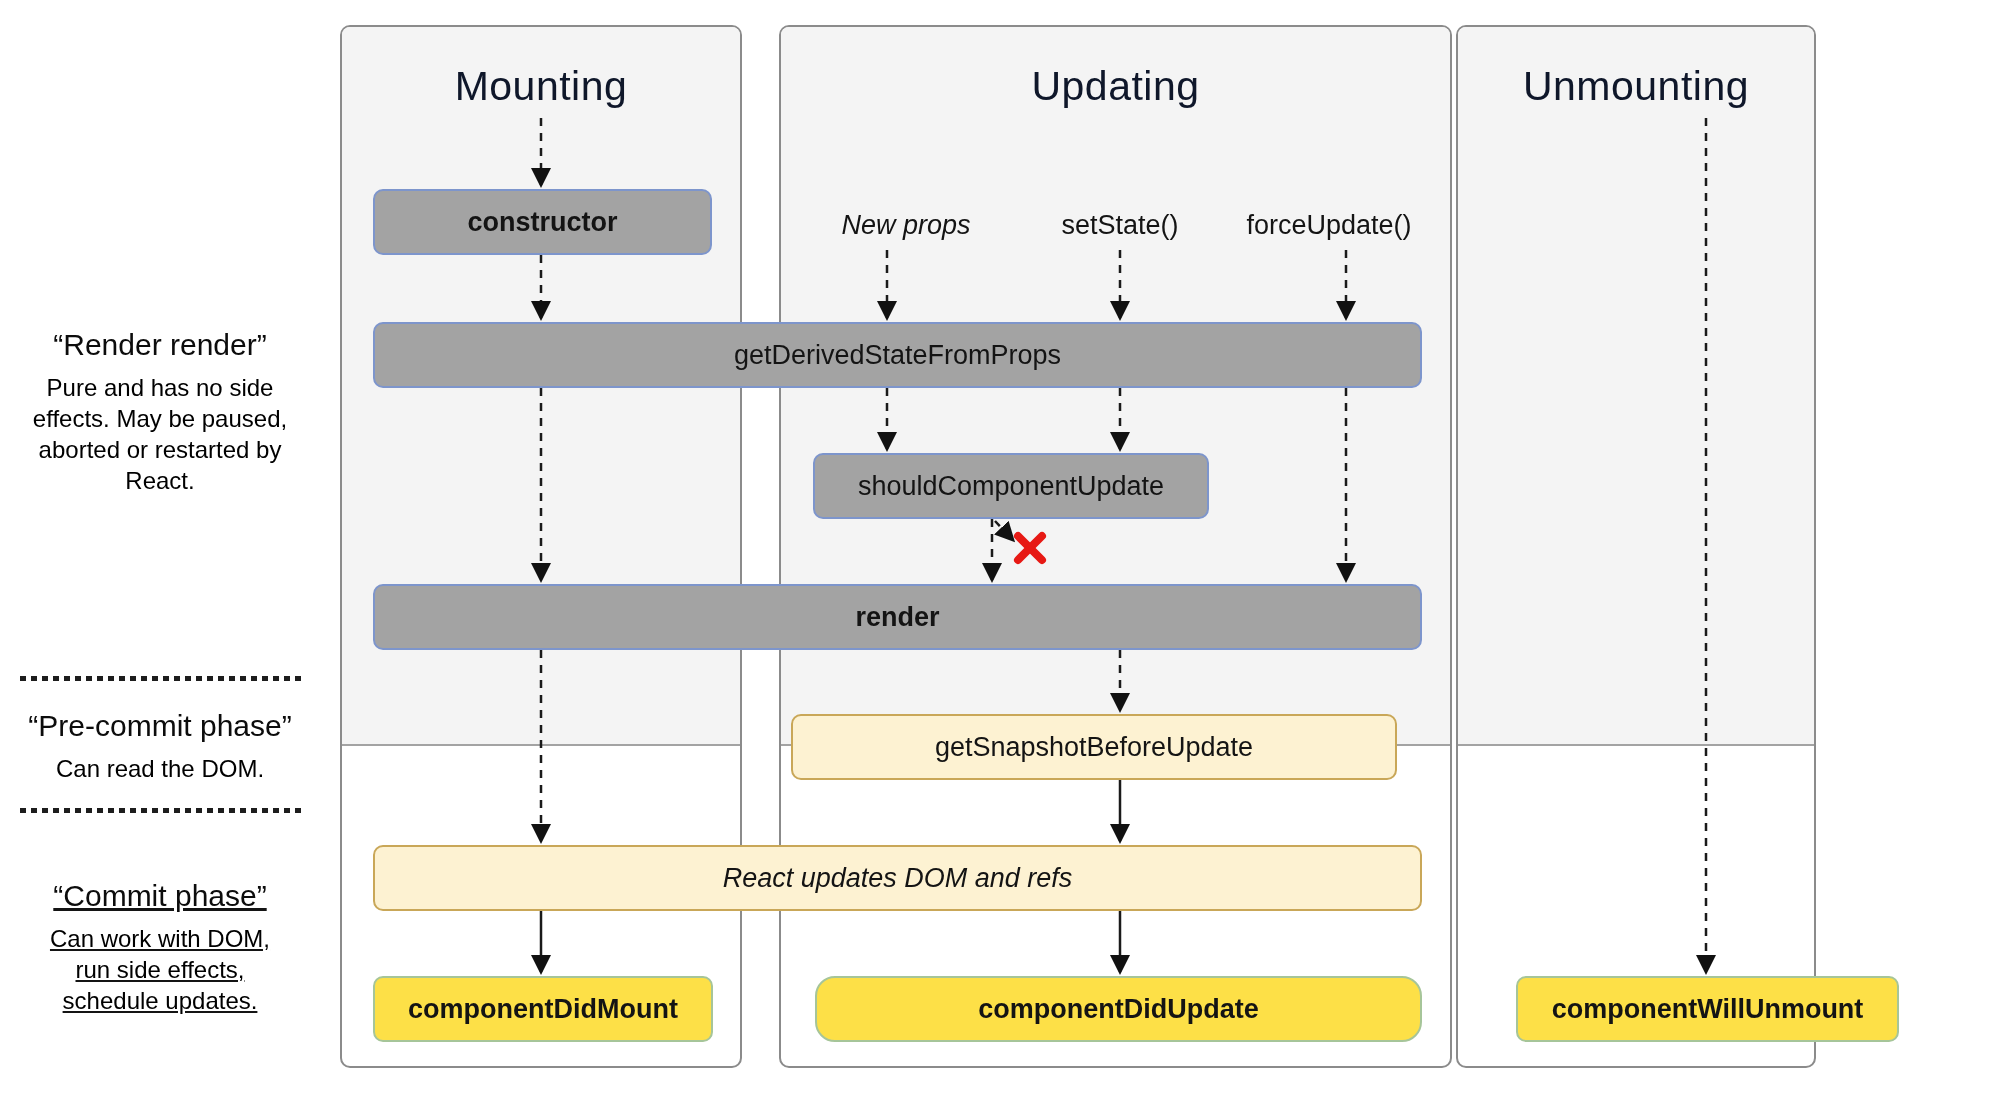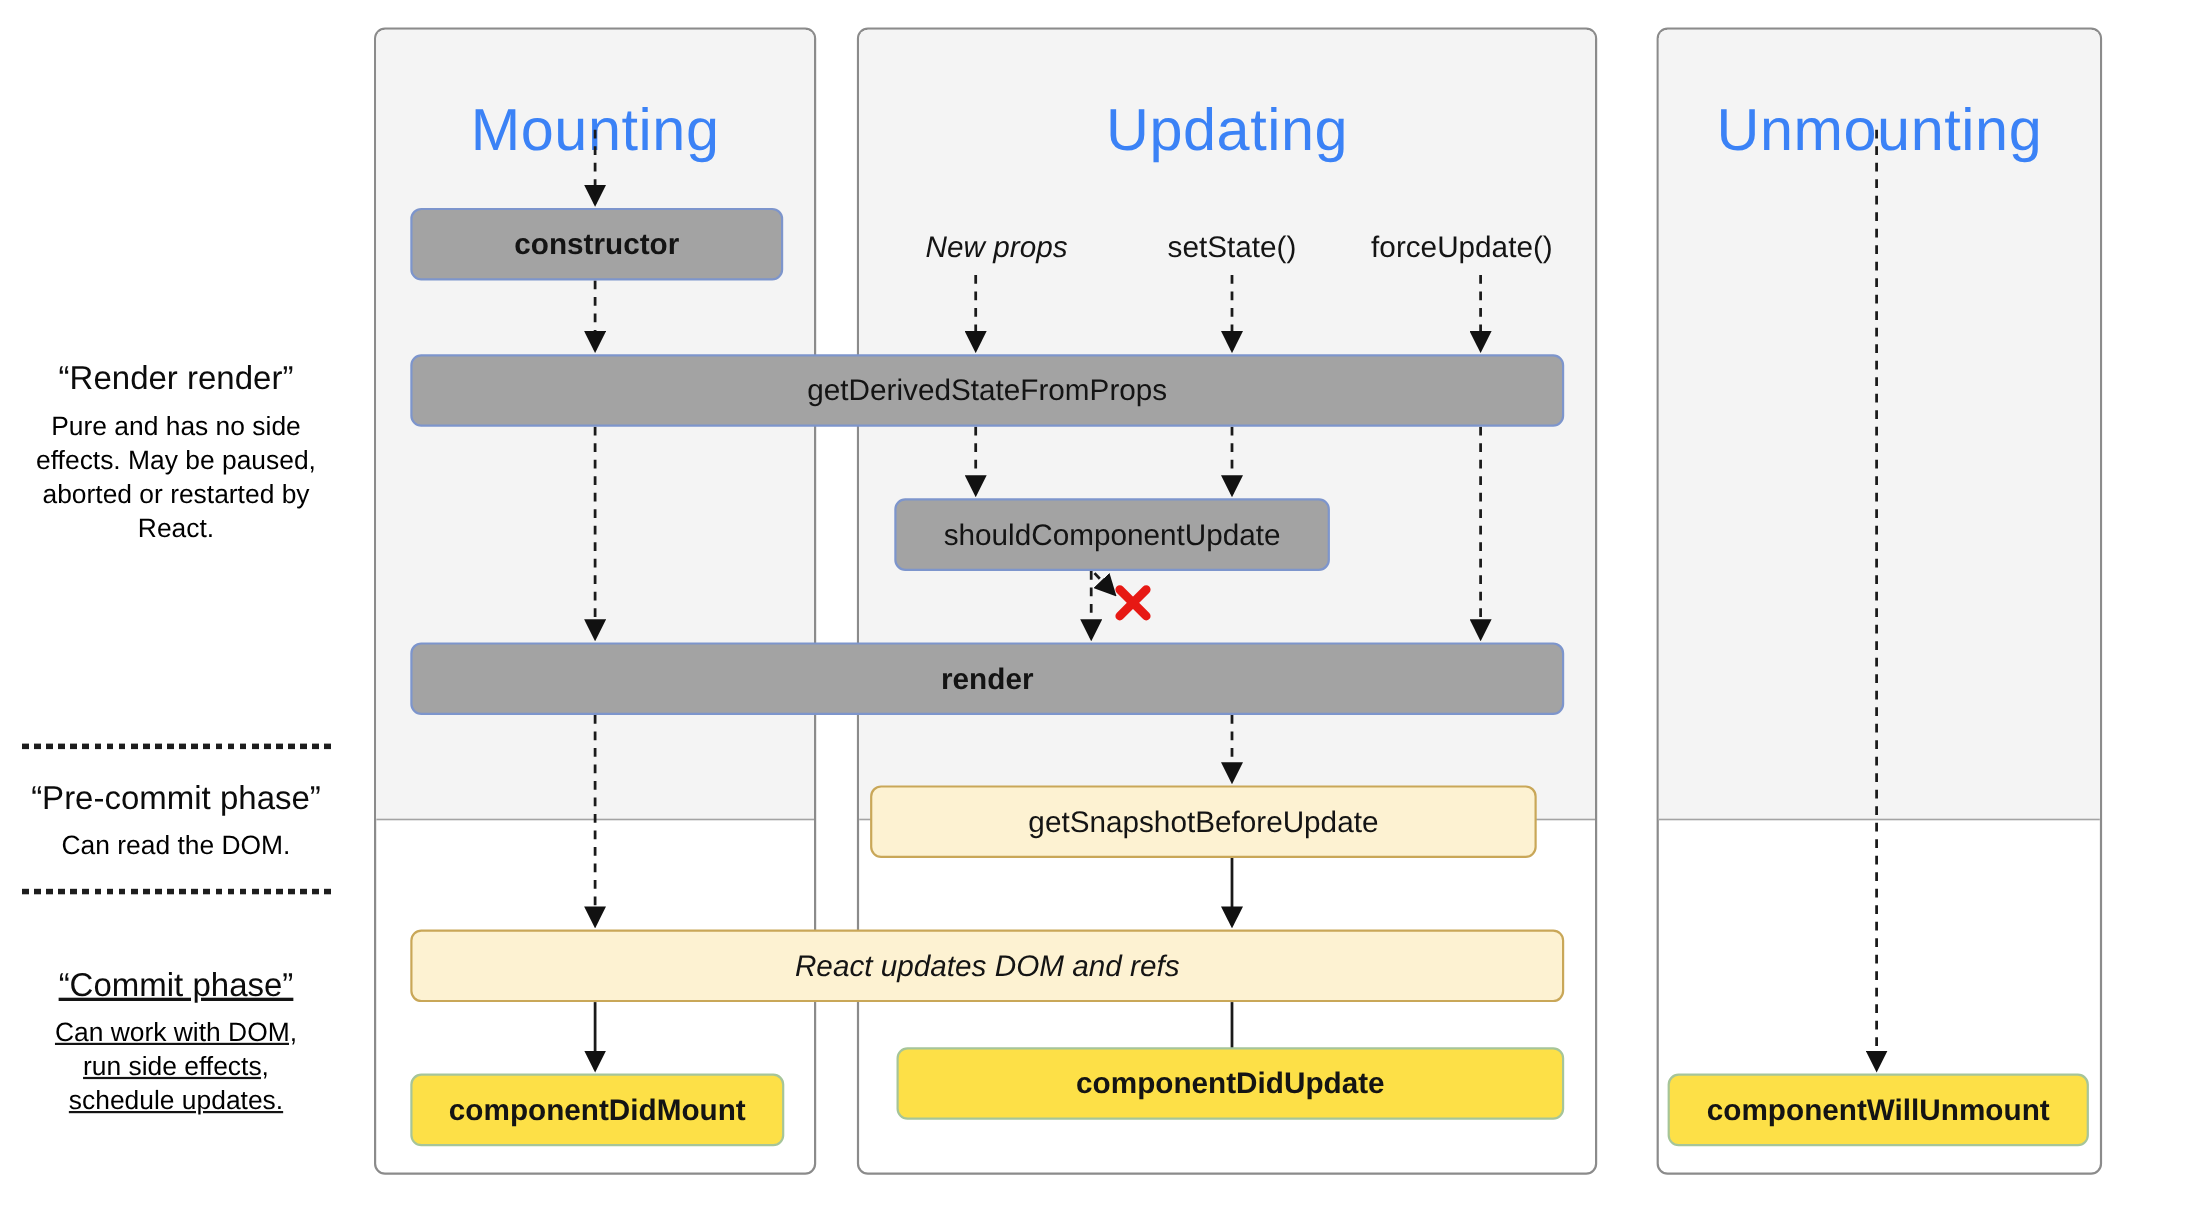--- a/index.html
+++ b/index.html
@@ -15,25 +15,25 @@
     background:#ffffff;border:2px solid #8b8b8b;border-radius:10px;
     box-sizing:border-box;z-index:1;
   }
   .col-phase-bg{
     position:absolute;left:0;right:0;top:0;height:717px;
     background:#f4f4f4;border-radius:8px 8px 0 0;
     border-bottom:2px solid #a3a3a3;
   }
   .col-head{
     position:absolute;left:0;right:0;top:36px;
-    text-align:center;font-size:54px;letter-spacing:.5px;color:#3b82f6;margin-top:24px;
+    text-align:center;font-size:41px;letter-spacing:.5px;color:#0f172a;
   }
   .col-mounting{left:340px;width:402px;}
   .col-updating{left:779px;width:673px;}
-  .col-unmounting{left:1506px;width:405px;}
+  .col-unmounting{left:1456px;width:360px;}
   
   .node{
     position:absolute;height:62px;line-height:62px;box-sizing:content-box;
     text-align:center;font-size:27px;border-radius:10px;border:2px solid;
     z-index:3;white-space:nowrap;
   }
   .node.blue  {background:#a3a3a3;border-color:#7d95cc;}
   .node.yellow{background:#fdf2d2;border-color:#c9a758;}
   .node.green {background:#fde047;border-color:#a6c599;}
   .bold{font-weight:bold;}
@@ -141,16 +141,16 @@
     </svg>
   </span>
 
   <div class="node blue bold" style="left:373px;top:189px;width:335px;">constructor</div>
   <div class="node blue" style="left:373px;top:322px;width:1045px;">getDerivedStateFromProps</div>
   <div class="node blue bold" style="left:373px;top:584px;width:1045px;">render</div>
   <div class="node blue" style="left:813px;top:453px;width:392px;">shouldComponentUpdate</div>
   <div class="node yellow" style="left:791px;top:714px;width:602px;">getSnapshotBeforeUpdate</div>
   <div class="node yellow italic" style="left:373px;top:845px;width:1045px;">React updates DOM and refs</div>
   <div class="node green bold" style="left:373px;top:976px;width:336px;">componentDidMount</div>
-  <div class="node green bold" style="left:815px;top:952px;width:603px;">componentDidUpdate</div>
+  <div class="node green bold" style="left:815px;top:976px;width:603px;border-radius:20px;">componentDidUpdate</div>
   <div class="node green bold" style="left:1516px;top:976px;width:379px;">componentWillUnmount</div>
 
 </div>
 
 </body></html>

